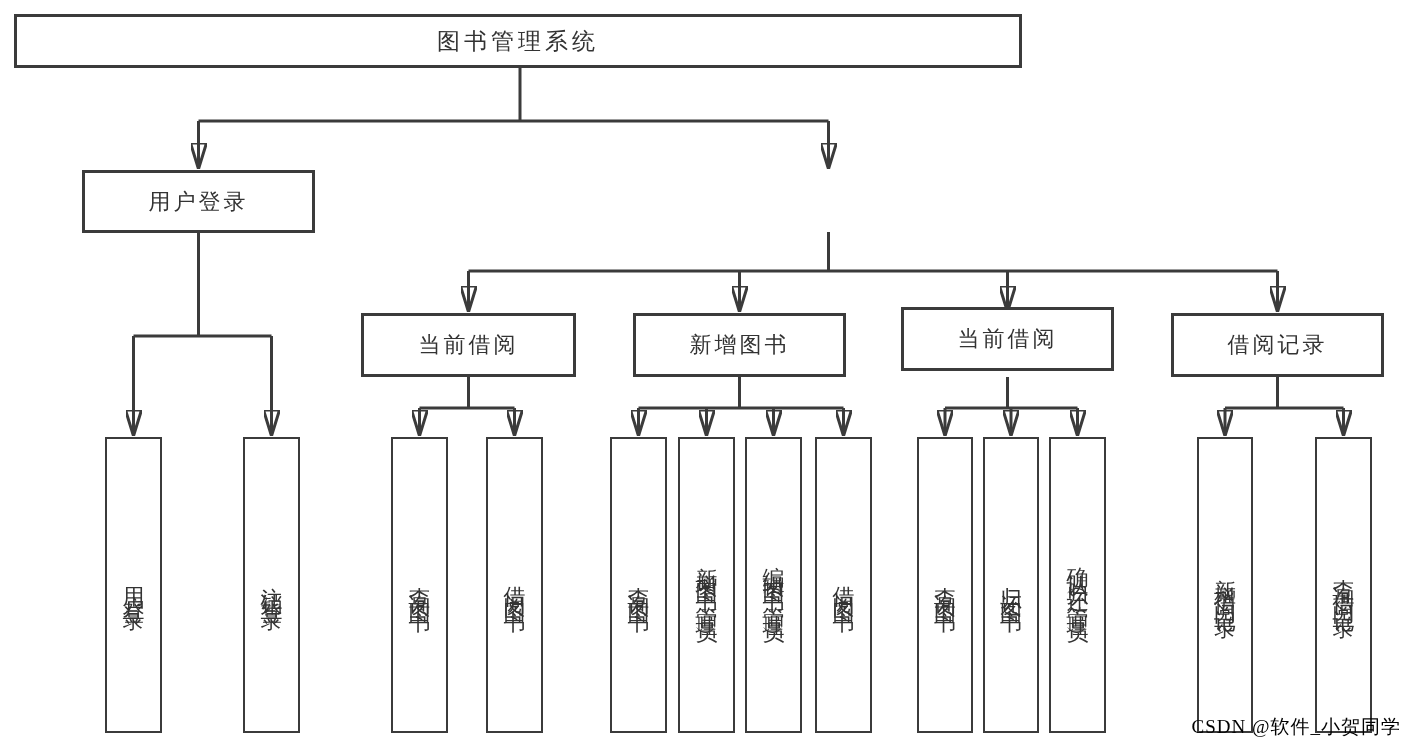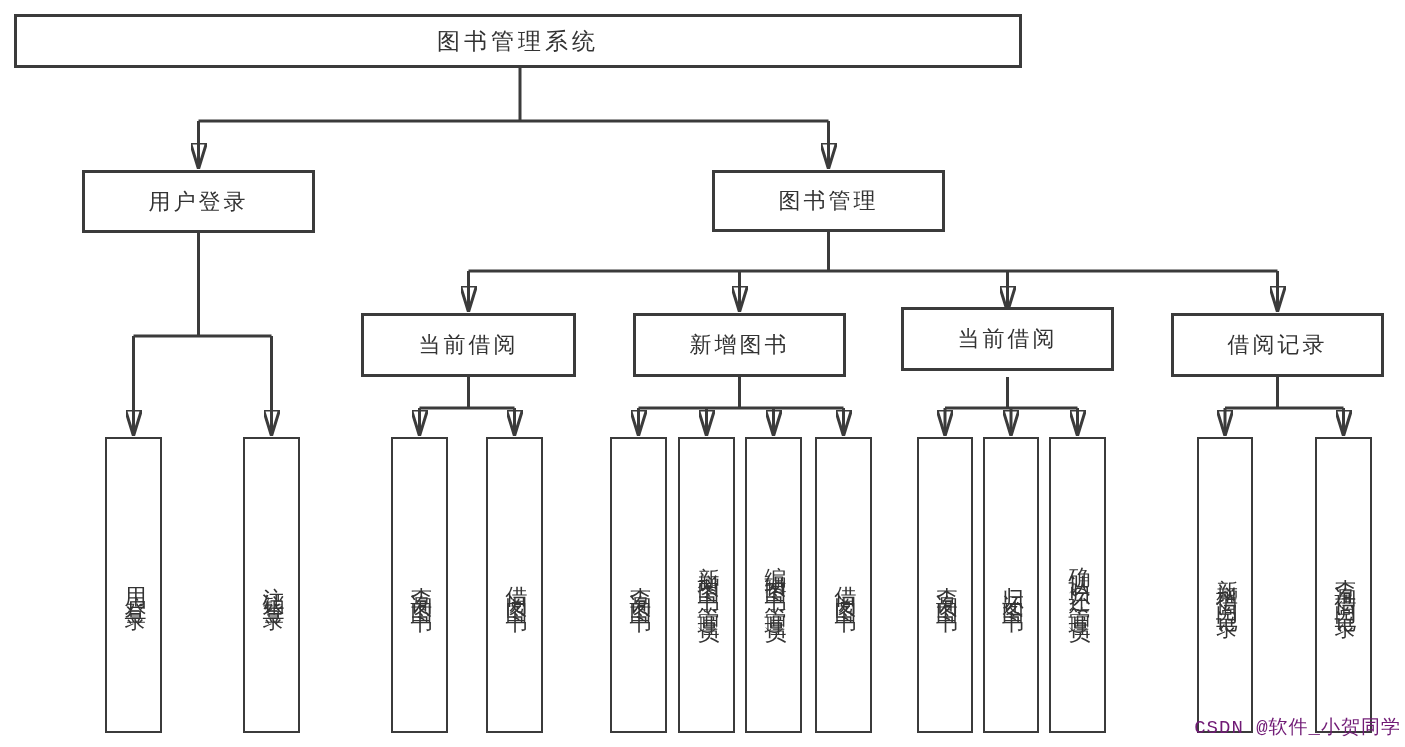--- a/index.html
+++ b/index.html
@@ -1,21 +1,21 @@
 <!DOCTYPE html>
 <html><head>
 <meta charset="utf-8">
 <style>
   html, body { margin: 0; padding: 0; background: #ffffff; }
   .canvas {
     position: relative;
     width: 1405px;
     height: 747px;
     background: #ffffff;
-    font-family: Liberation Mono, monospace;
+    font-family: Liberation Serif, serif;
     overflow: hidden;
   }
   .connectors {
     position: absolute;
     left: 0; top: 0;
     width: 1405px; height: 747px;
     z-index: 1;
   }
   .connectors path {
     stroke: #3b3b3b;
@@ -43,21 +43,21 @@
     text-orientation: mixed;
     letter-spacing: 8px;
     font-size: 22px;
     white-space: normal;
   }
   .watermark {
     position: absolute;
     right: 4px;
     top: 714px;
     font-size: 19px;
-    color: #701a75;
+    color: #000000;
     letter-spacing: 1px;
     z-index: 3;
   }
 </style>
 </head>
 <body>
 
 <div class="canvas">
 
   <svg class="connectors" viewBox="0 0 1405 747" xmlns="http://www.w3.org/2000/svg">
@@ -119,21 +119,20 @@
       <path d="M1225,408 H1343.5"></path>
       <path d="M1225,408 V435" marker-end="url(#arrow)"></path>
       <path d="M1343.5,408 V435" marker-end="url(#arrow)"></path>
     </g>
   </svg>
 
   <div class="node root" style="left:14px; top:14px; width:1008px; height:54px">图书管理系统</div>
 
   <div class="node" style="left:82px; top:170px; width:233px; height:63px">用户登录</div>
 
-  <div class="node" style="left:712px; top:170px; width:233px; height:62px">图书管理</div>
 
   <div class="node" style="left:361px; top:313px; width:215px; height:64px">当前借阅</div>
 
   <div class="node" style="left:633px; top:313px; width:213px; height:64px">新增图书</div>
 
   <div class="node" style="left:901px; top:307px; width:213px; height:64px">当前借阅</div>
 
   <div class="node" style="left:1171px; top:313px; width:213px; height:64px">借阅记录</div>
 
   <div class="node v" style="left:105px; top:437px; width:57px; height:296px">用户登录</div>

